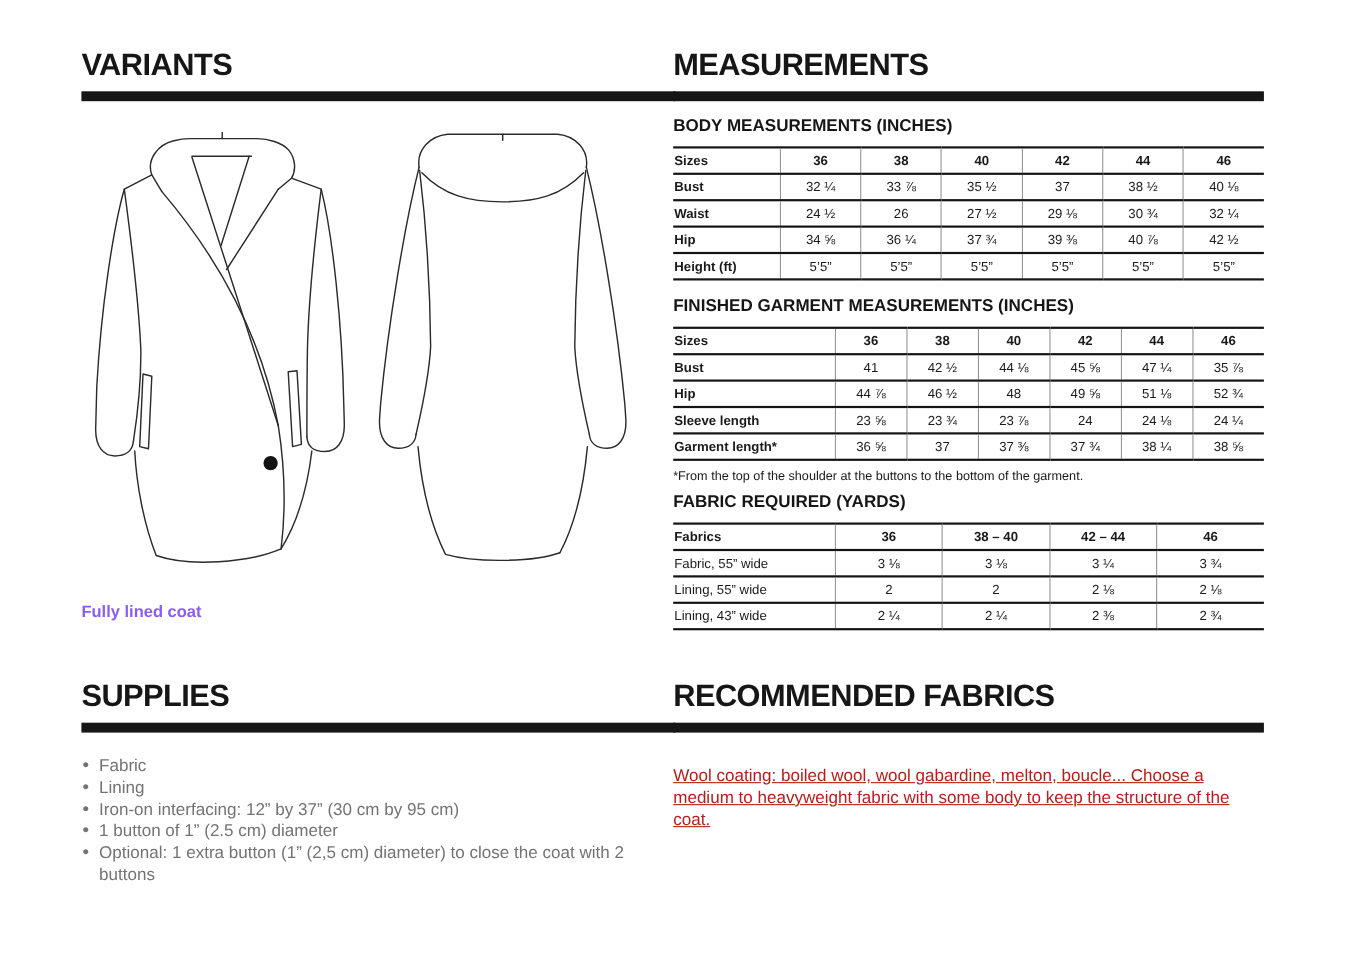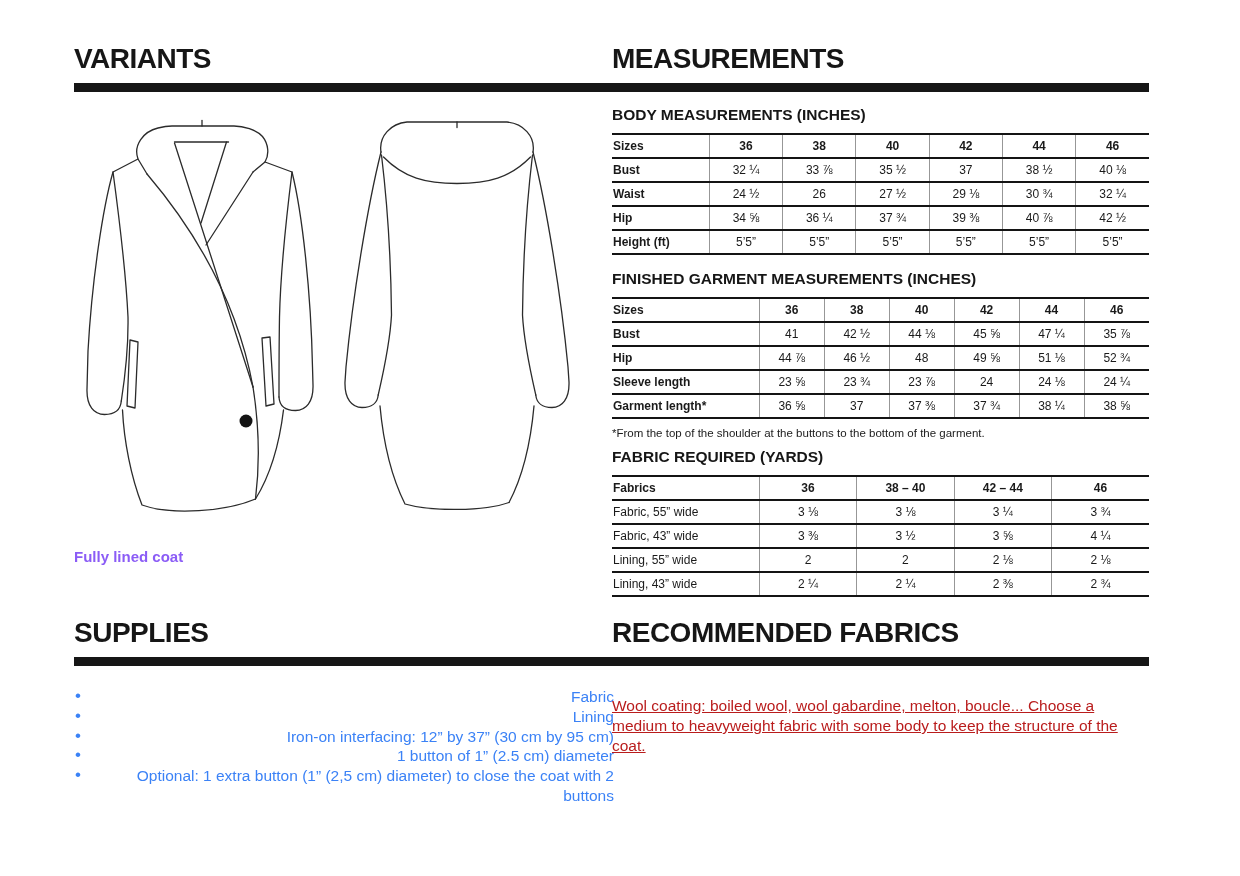--- a/index.html
+++ b/index.html
@@ -28,21 +28,21 @@
   .mtable th.lbl,.mtable td.lbl{border-left:none;text-align:left;padding-left:1px;}
   .tbl-0 td.lbl,.tbl-1 td.lbl{font-weight:bold;}
   .tbl-2 td.lbl{font-weight:normal;}
   .tbl-0 .lbl{width:17.3%;}
   .tbl-1 .lbl{width:26.6%;}
   .tbl-2 .lbl{width:26.6%;}
   .footnote{margin-top:7px;font-size:11.5px;line-height:14px;color:#1a1a1a;}
   .coats{display:block;margin-top:27px;}
   .caption{margin-top:35px;font-size:15px;font-weight:bold;color:#8b5cf6;}
   .body-text{margin-top:30px;font-size:15.5px;line-height:20px;color:#b91c1c;text-decoration:underline;}
-  ul.bullets{margin:21px 0 0 0;padding:0;list-style:none;font-size:15.5px;line-height:19.8px;color:#3b82f6;text-align:right;}
+  ul.bullets{margin:21px 0 0 0;padding:0;list-style:none;font-size:15.5px;line-height:19.8px;color:#737373;}
   ul.bullets li{position:relative;padding-left:16px;}
   ul.bullets li::before{content:"\2022";position:absolute;left:1px;top:-1px;font-size:17px;}
   .coatline{fill:none;stroke:#2b2b2b;stroke-width:1.3;stroke-linecap:round;stroke-linejoin:round;}
 </style>
 </head>
 <body>
 
 <div id="page">
 
   <section class="col-left top">
@@ -214,27 +214,20 @@
             <th class="">46</th>
           </tr>
           <tr>
             <td class="lbl">Fabric, 55” wide</td>
             <td class="">3 ⅛</td>
             <td class="">3 ⅛</td>
             <td class="">3 ¼</td>
             <td class="">3 ¾</td>
           </tr>
           <tr>
-            <td class="lbl">Fabric, 43” wide</td>
-            <td class="">3 ⅜</td>
-            <td class="">3 ½</td>
-            <td class="">3 ⅝</td>
-            <td class="">4 ¼</td>
-          </tr>
-          <tr>
             <td class="lbl">Lining, 55” wide</td>
             <td class="">2</td>
             <td class="">2</td>
             <td class="">2 ⅛</td>
             <td class="">2 ⅛</td>
           </tr>
           <tr>
             <td class="lbl">Lining, 43” wide</td>
             <td class="">2 ¼</td>
             <td class="">2 ¼</td>

